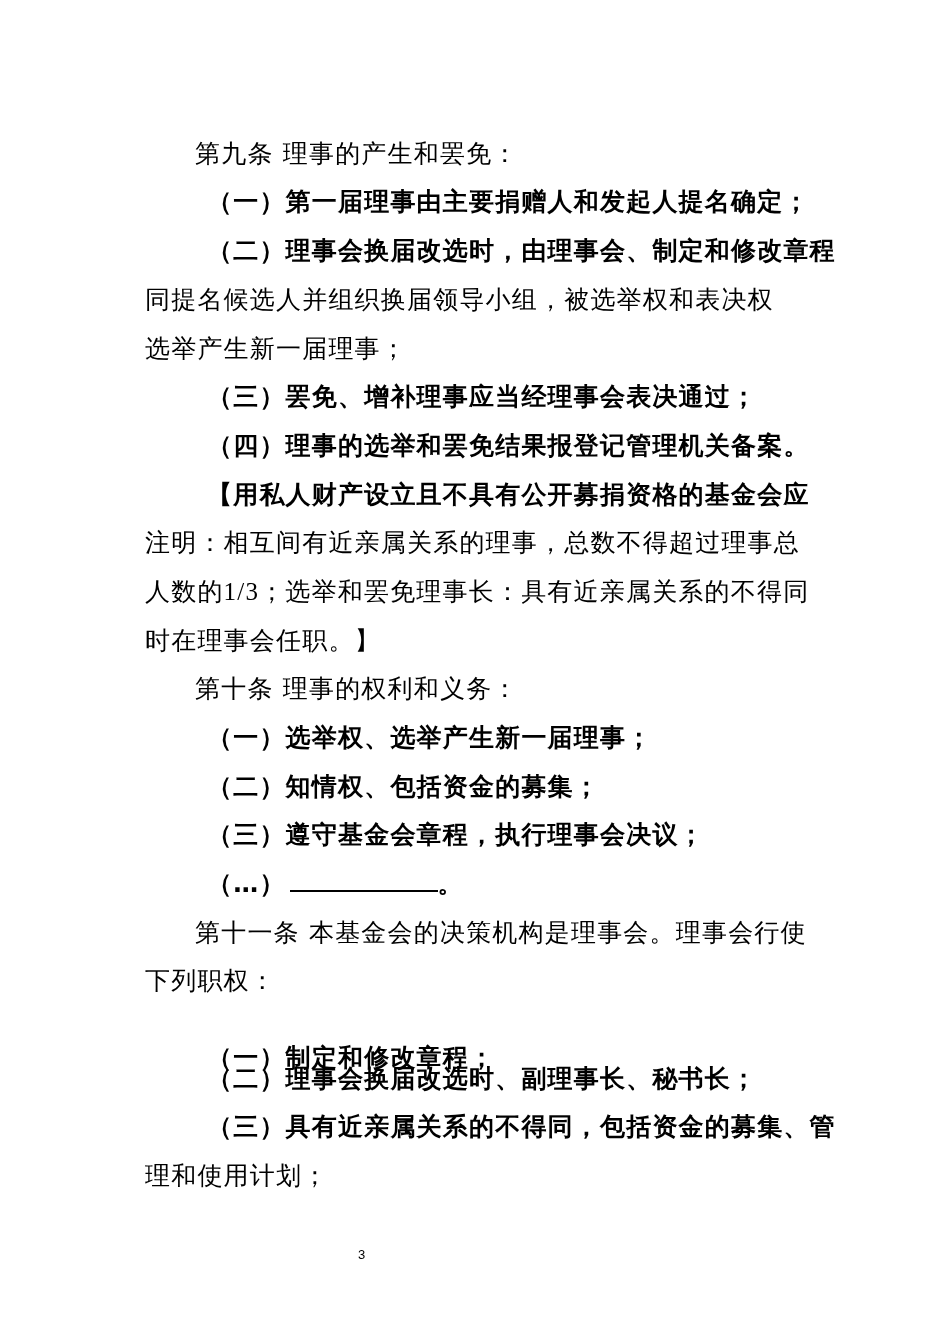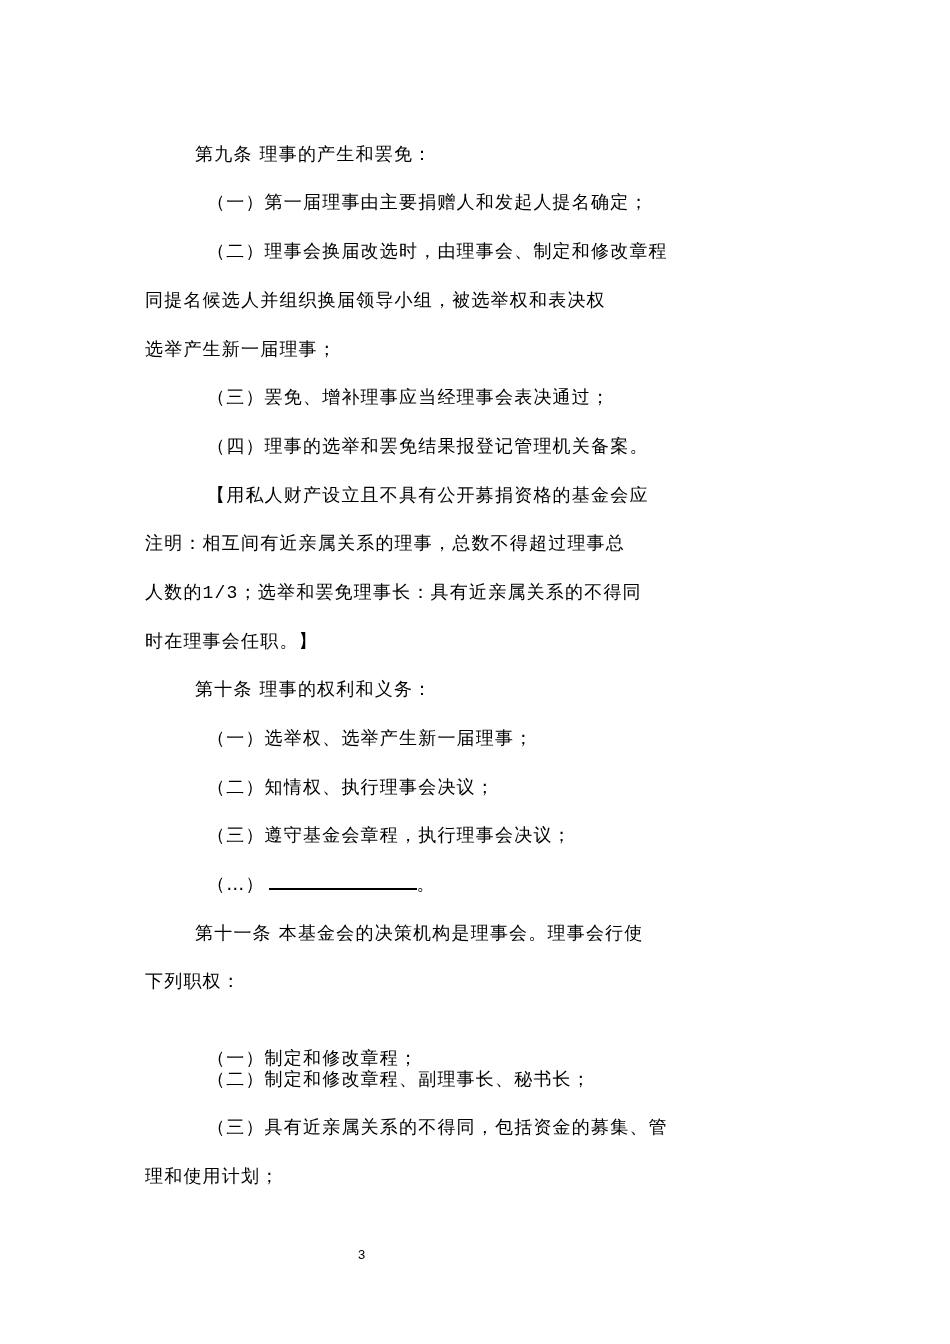--- a/index.html
+++ b/index.html
@@ -19,27 +19,27 @@
       position: absolute;
       left: 145px;
       top: 130px;
       width: 662px;
     }
     .line {
       position: absolute;
       left: 0;
       height: 48px;
       line-height: 48px;
-      font-size: 18px;
+      font-size: 25px;
       white-space: nowrap;
       letter-spacing: 1.2px;
     }
     .indent-heading { left: 50px; }
-    .indent-item { left: 62px; }
-    .num { font-family: Liberation Mono, monospace; }
+    .indent-item { left: 62px; font-weight: bold; }
+    .num { font-family: Liberation Serif, serif; }
     .blank {
       display: inline-block;
       width: 148px;
       border-bottom: 2px solid #000;
       height: 26px;
       vertical-align: baseline;
       margin-left: 4px;
     }
     .page-number {
       position: absolute;
@@ -61,25 +61,25 @@
   <div class="line" style="top:195px">选举产生新一届理事；</div>
   <div class="line indent-item" style="top:243px">（三）罢免、增补理事应当经理事会表决通过；</div>
   <div class="line indent-item" style="top:292px">（四）理事的选举和罢免结果报登记管理机关备案。</div>
   <div class="line indent-item" style="top:341px">【用私人财产设立且不具有公开募捐资格的基金会应</div>
   <div class="line" style="top:389px">注明：相互间有近亲属关系的理事，总数不得超过理事总</div>
   <div class="line" style="top:438px"><span>人数的</span><span class="num">1/3</span><span>；选举和罢免理事长：具有近亲属关系的不得同</span></div>
   <div class="line" style="top:487px">时在理事会任职。】</div>
 
   <div class="line indent-heading" style="top:535px">第十条  理事的权利和义务：</div>
   <div class="line indent-item" style="top:584px">（一）选举权、选举产生新一届理事；</div>
-  <div class="line indent-item" style="top:633px">（二）知情权、执行理事会决议；</div>
+  <div class="line indent-item" style="top:633px">（二）知情权、包括资金的募集；</div>
   <div class="line indent-item" style="top:681px">（三）遵守基金会章程，执行理事会决议；</div>
   <div class="line indent-item" style="top:730px"><span>（…）</span><span class="blank"></span><span>。</span></div>
 
   <div class="line indent-heading" style="top:779px">第十一条  本基金会的决策机构是理事会。理事会行使</div>
   <div class="line" style="top:827px">下列职权：</div>
   <div class="line indent-item" style="top:904px">（一）制定和修改章程；</div>
-  <div class="line indent-item" style="top:925px">（二）制定和修改章程、副理事长、秘书长；</div>
+  <div class="line indent-item" style="top:925px">（二）理事会换届改选时、副理事长、秘书长；</div>
   <div class="line indent-item" style="top:973px">（三）具有近亲属关系的不得同，包括资金的募集、管</div>
   <div class="line" style="top:1022px">理和使用计划；</div>
 </div>
 
 <div class="page-number">3</div>
 
 </body></html>

